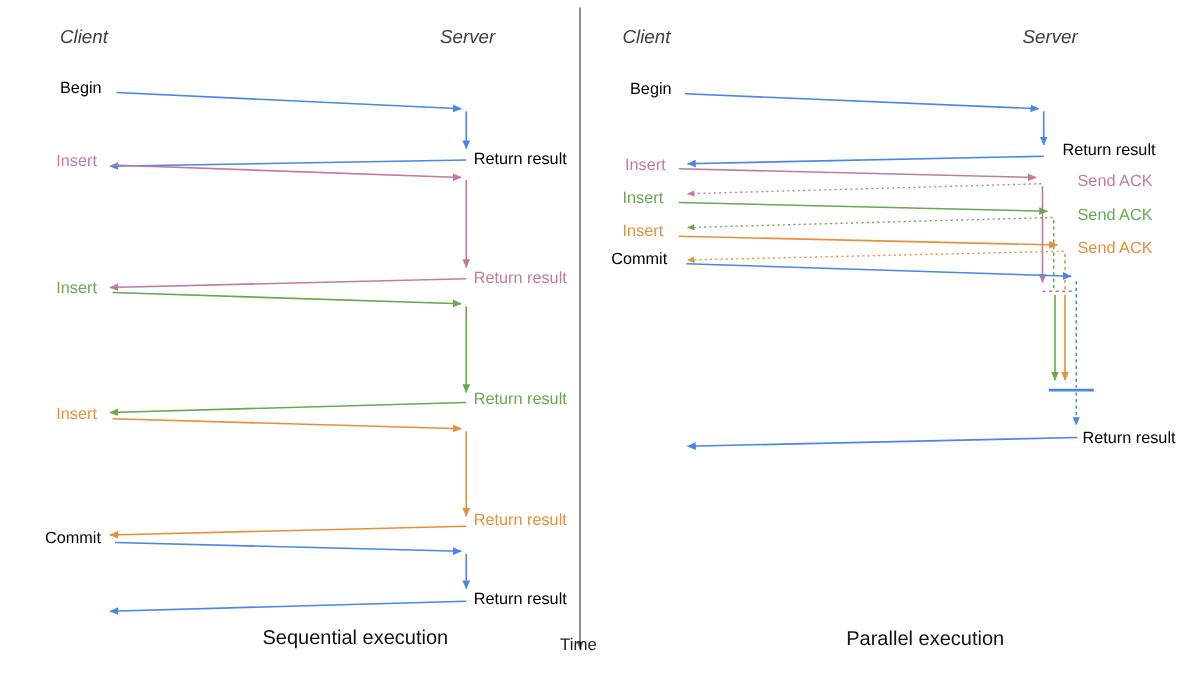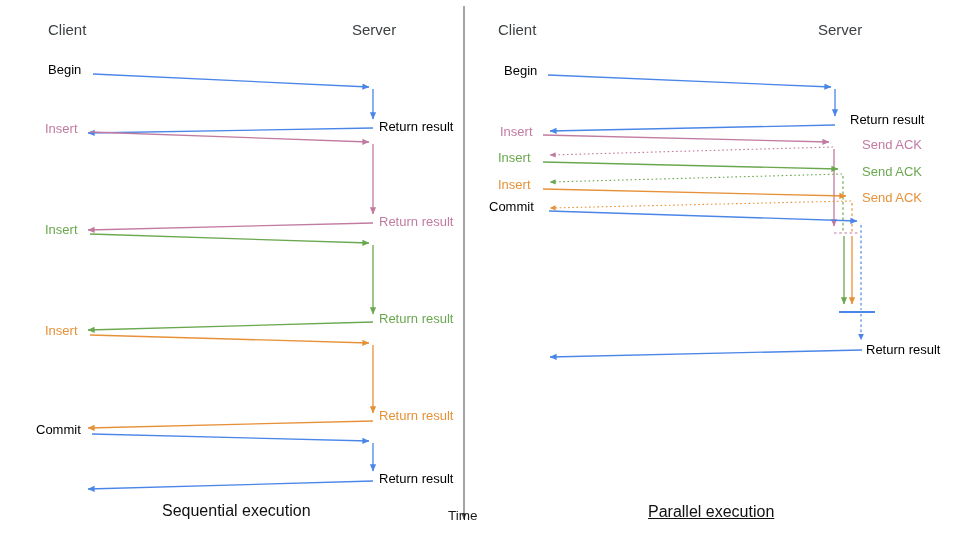--- a/index.html
+++ b/index.html
@@ -1,22 +1,22 @@
 <!DOCTYPE html>
 <html><head>
 <meta charset="utf-8">
 <style>
   html,body{margin:0;padding:0;background:#ffffff;}
   #stage{
     position:relative;width:960px;height:540px;background:#ffffff;overflow:hidden;
     font-family:"Liberation Sans", sans-serif;
   }
   .lbl{position:absolute;font-size:13px;line-height:15px;white-space:nowrap;}
-  .hdr{position:absolute;font-size:15px;line-height:17px;color:#3c4043;white-space:nowrap;}
-  .title{position:absolute;font-size:16px;line-height:18px;color:#111111;white-space:nowrap;}
+  .hdr{position:absolute;font-size:15px;line-height:17px;font-style:italic;color:#3c4043;white-space:nowrap;}
+  .title{position:absolute;font-size:16px;line-height:18px;color:#111111;white-space:nowrap;margin-left:48px;}
   .time-lbl{position:absolute;font-size:13.5px;line-height:15px;color:#1a1a1a;white-space:nowrap;}
   .blue{color:#000000}.pink{color:#c27ba0}.green{color:#6aa84f}.orange{color:#e69138}
   svg{position:absolute;left:0;top:0;}
   svg path{fill:none;stroke-width:1.3px;}
   svg .s-blue{stroke:#4a86e8}
   svg .s-pink{stroke:#c27ba0}
   svg .s-green{stroke:#6aa84f}
   svg .s-orange{stroke:#e69138}
   svg .s-gray{stroke:#595959;stroke-width:1.1px;}
   svg .dot{stroke-dasharray:1.6 2.6;stroke-width:1.1px;}
@@ -128,17 +128,17 @@
 
   <span class="lbl green" style="left:498px;top:150px;">Insert</span>
   <span class="lbl green" style="left:862px;top:164px;">Send ACK</span>
 
   <span class="lbl orange" style="left:498px;top:177px;">Insert</span>
   <span class="lbl orange" style="left:862px;top:190px;">Send ACK</span>
 
   <span class="lbl blue" style="left:489px;top:199px;">Commit</span>
   <span class="lbl blue" style="left:866px;top:342px;">Return result</span>
 
-  <span class="title" style="left:648px;top:503px;text-decoration:underline;">Parallel execution</span>
+  <span class="title" style="left:629px;top:503px;">Parallel execution</span>
 
   <span class="time-lbl" style="left:448px;top:508px;">Time</span>
 
 </div>
 
 </body></html>

